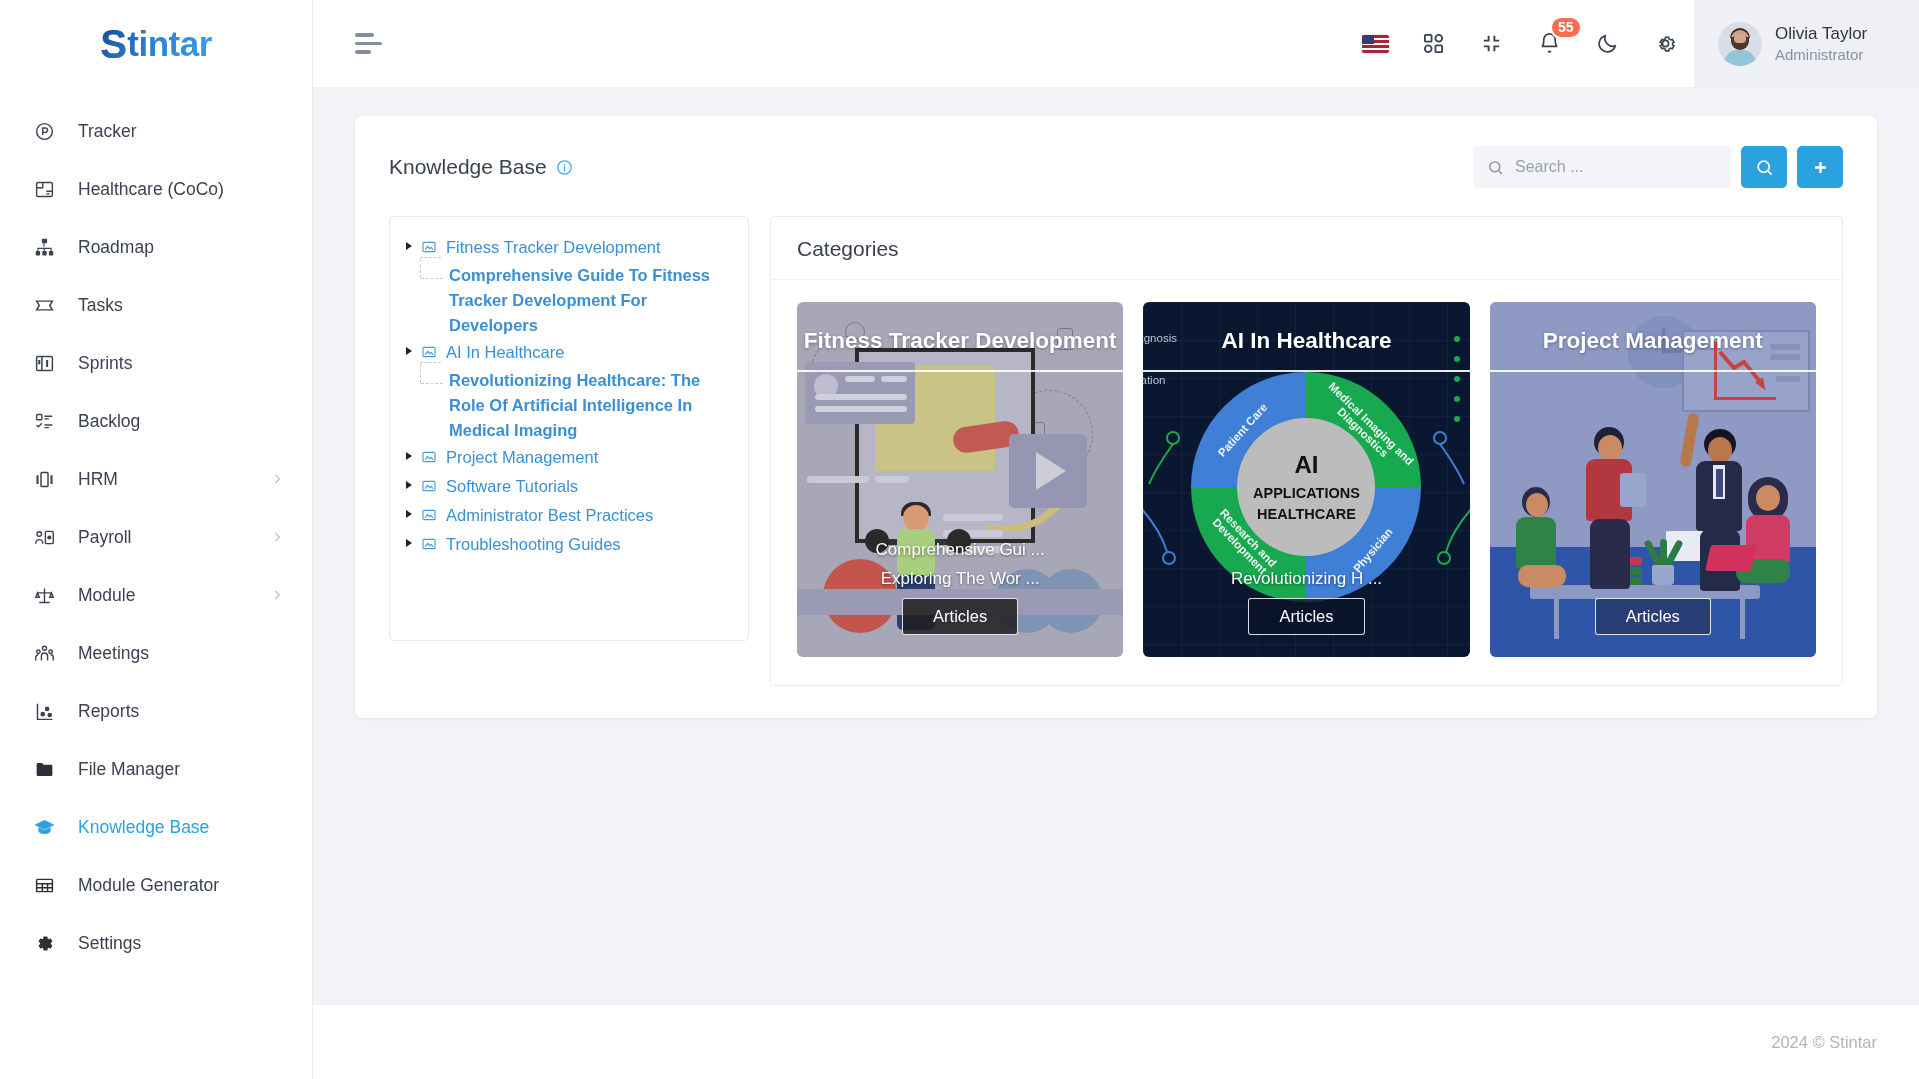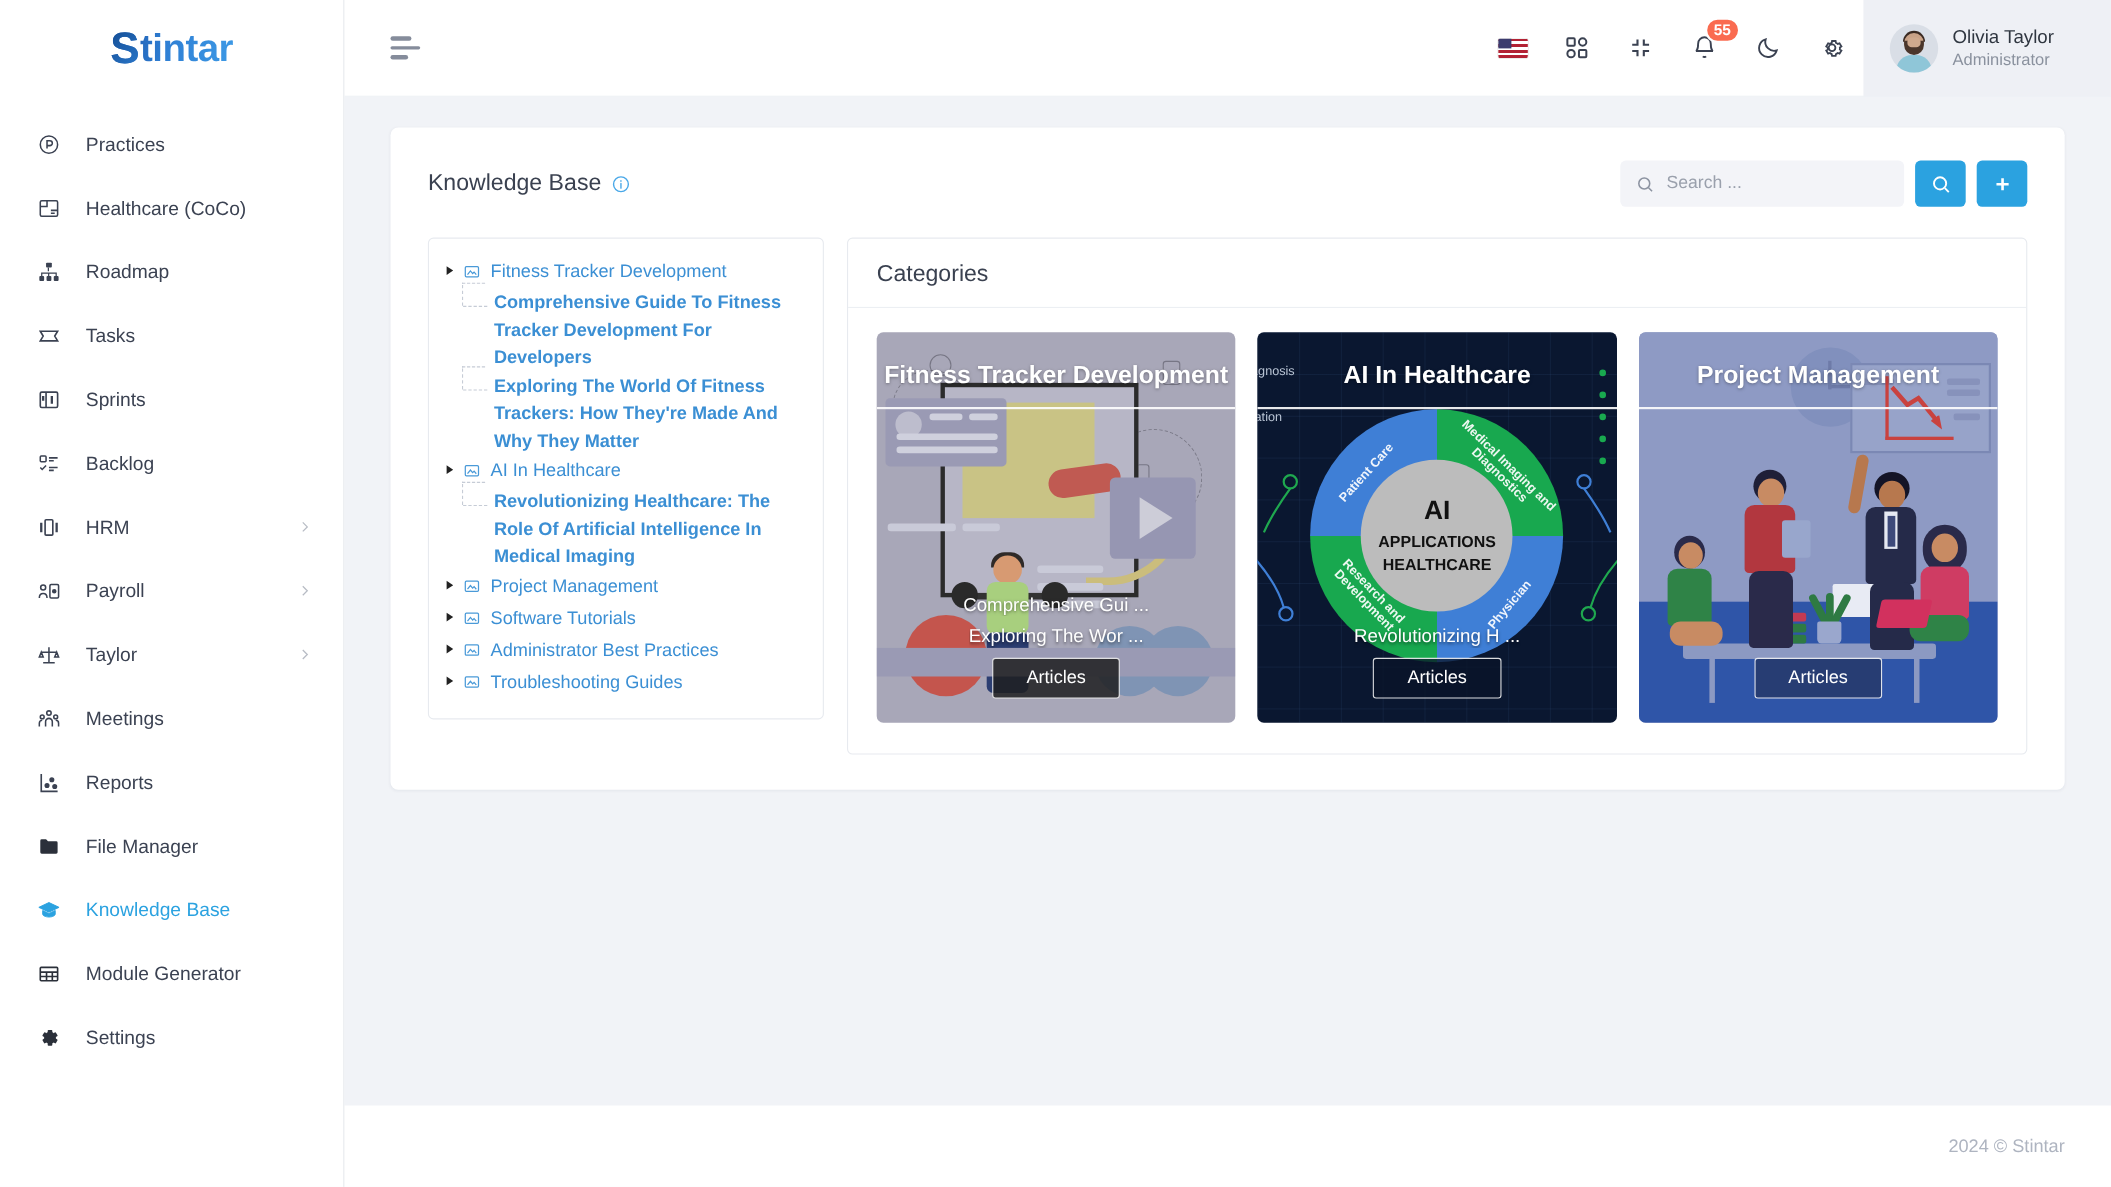--- a/index.html
+++ b/index.html
@@ -271,21 +271,21 @@
     </div>
     <nav class="nav">
 
       <div class="nav-item">
         <span class="ic">
             <svg viewBox="0 0 24 24" fill="none" stroke="#3b4252" stroke-width="1.6">
               <circle cx="12" cy="12" r="9"></circle>
               <path d="M10 16V8h3a2.5 2.5 0 010 5h-3"></path>
             </svg>
           </span>
-        <span class="lbl">Practices</span>
+        <span class="lbl">Tracker</span>
       </div>
 
       <div class="nav-item">
         <span class="ic">
             <svg viewBox="0 0 24 24" fill="none" stroke="#3b4252" stroke-width="1.6">
               <rect x="3" y="4" width="18" height="16" rx="1.5"></rect>
               <path d="M3 10h7V4M14 14h7M14 17h4"></path>
             </svg>
           </span>
         <span class="lbl">Healthcare (CoCo)</span>
@@ -363,21 +363,21 @@
             <path d="M9 5l7 7-7 7"></path>
           </svg>
       </div>
 
       <div class="nav-item">
         <span class="ic">
             <svg viewBox="0 0 24 24" fill="none" stroke="#3b4252" stroke-width="1.6">
               <path d="M12 4v16M6 20h12M4 9h16M4 9l-2 5h4l-2-5zM20 9l-2 5h4l-2-5z"></path>
             </svg>
           </span>
-        <span class="lbl">Taylor</span>
+        <span class="lbl">Module</span>
         <svg class="caret" viewBox="0 0 24 24" fill="none" stroke="#7d8595" stroke-width="2">
             <path d="M9 5l7 7-7 7"></path>
           </svg>
       </div>
 
       <div class="nav-item">
         <span class="ic">
             <svg viewBox="0 0 24 24" fill="none" stroke="#3b4252" stroke-width="1.6">
               <circle cx="12" cy="6" r="2.3"></circle>
               <circle cx="5" cy="10" r="2"></circle>
@@ -554,25 +554,20 @@
                       <path d="M6 16l4-5 3 3.5 2-2 3 3.5"></path>
                     </svg>
                   </span>
                 <span class="tlabel">Fitness Tracker Development</span>
               </div>
               <div class="children">
                 <div class="child">
                   <span class="cline-v"></span>
                     <span class="cline-h"></span>
                   <span class="tlabel">Comprehensive Guide To Fitness Tracker Development For Developers</span>
-                </div>
-                <div class="child">
-                  <span class="cline-v"></span>
-                    <span class="cline-h"></span>
-                  <span class="tlabel">Exploring The World Of Fitness Trackers: How They're Made And Why They Matter</span>
                 </div>
               </div>
             </div>
 
             <div class="tnode">
               <div class="trow">
                 <span class="tarrow">
                     <span></span>
                   </span>
                 <span class="timg">

